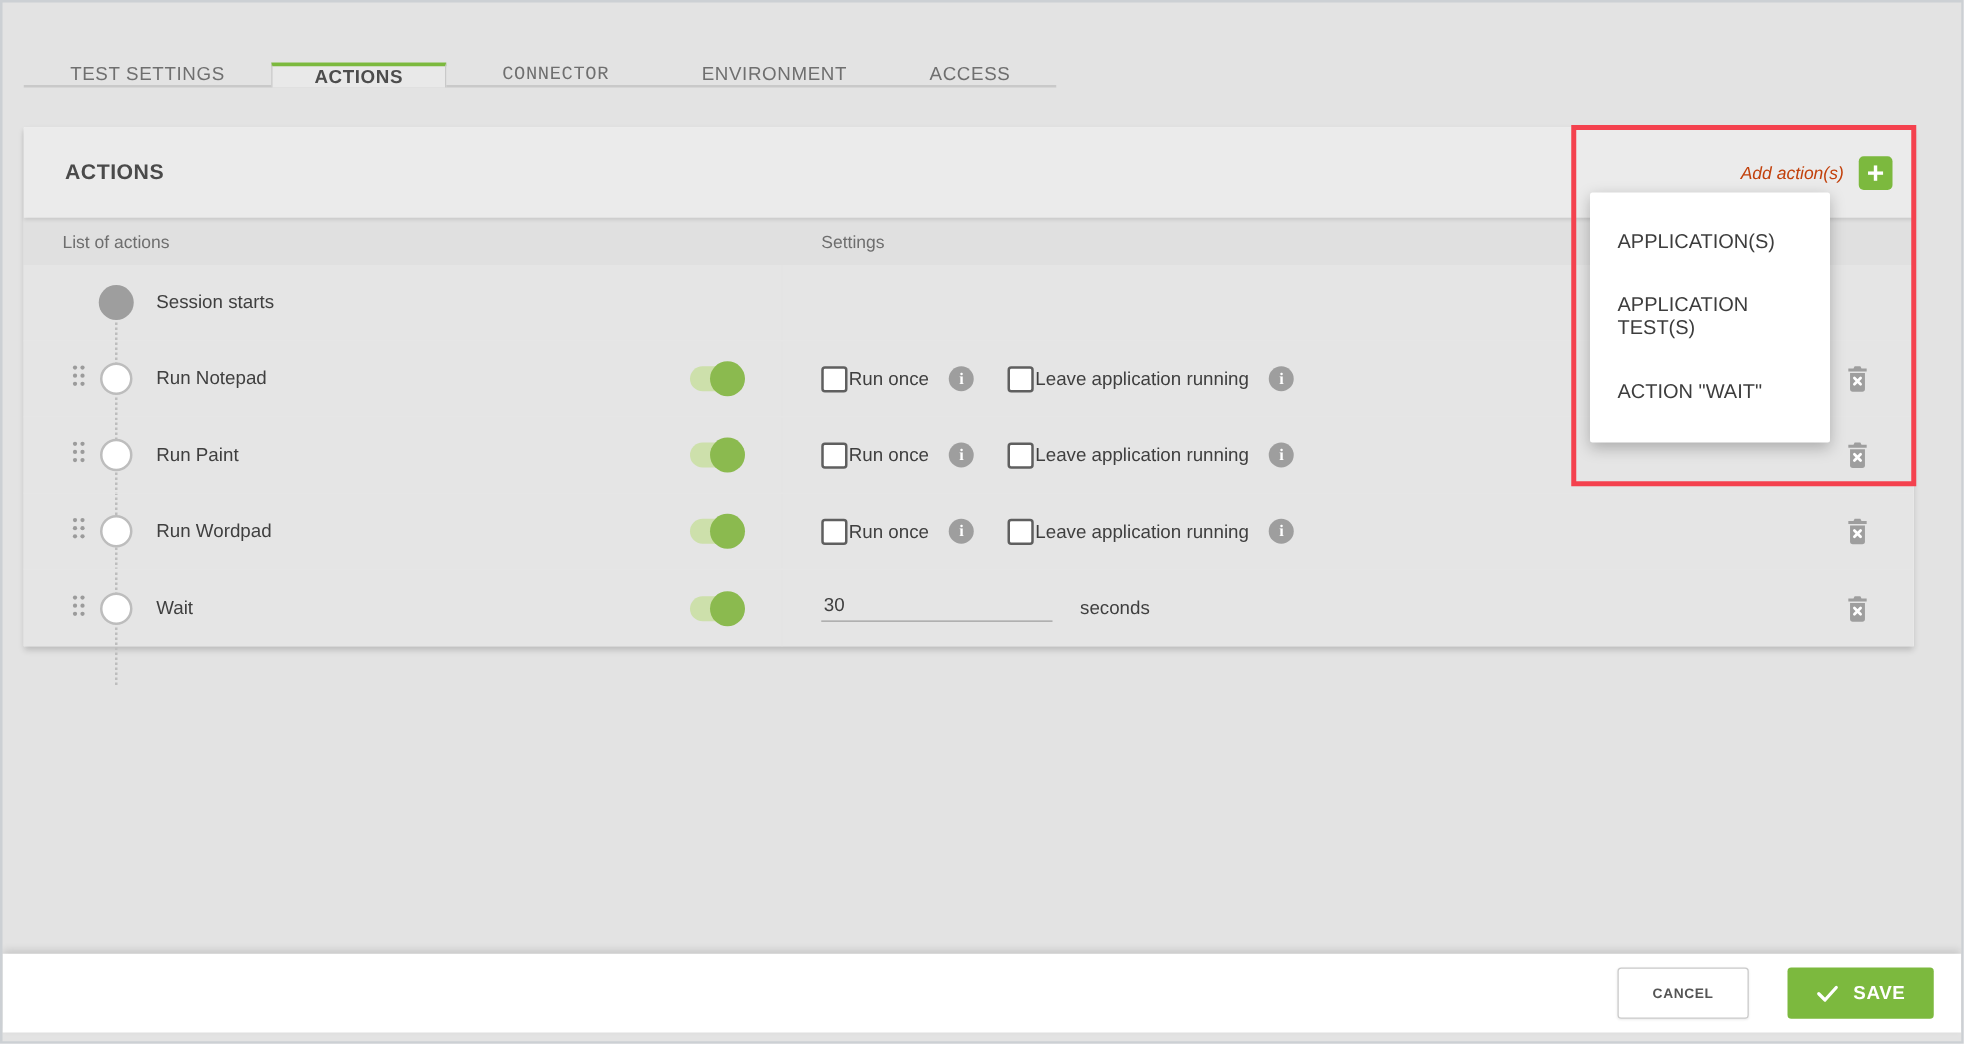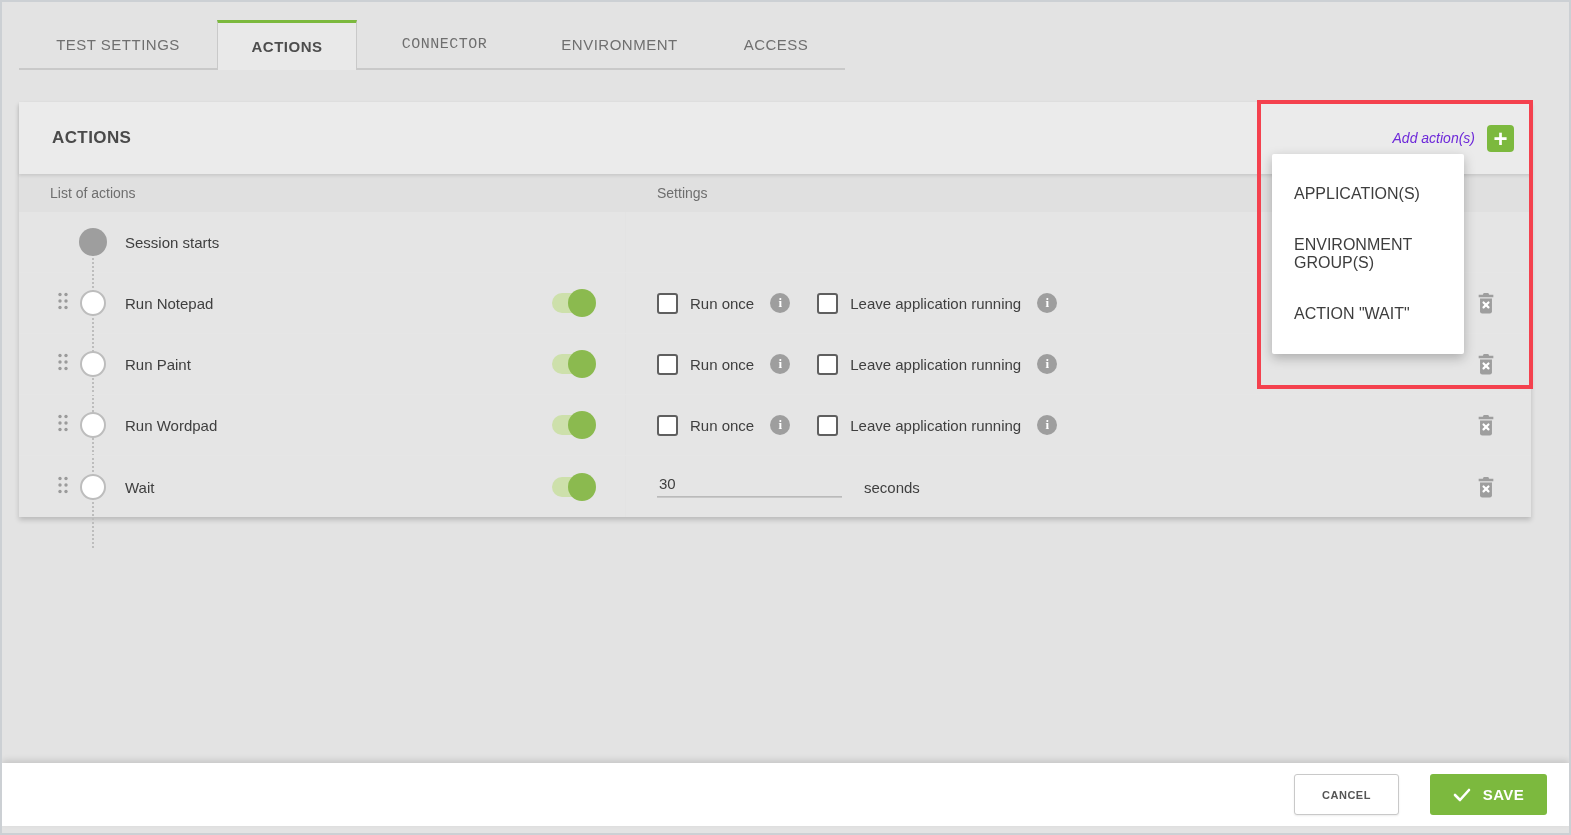--- a/index.html
+++ b/index.html
@@ -4,38 +4,38 @@
 <style>
   * { margin:0; padding:0; box-sizing:border-box; }
   html,body { width:1571px; height:835px; font-family:"Liberation Sans", sans-serif; }
   .screen {
     position:relative; width:1571px; height:835px;
     background:#e3e3e3; border:2px solid #ccd0d4; overflow:hidden;
   }
 
   
   .tabs { position:absolute; left:17px; top:18px; width:826px; height:50px;
-          display:flex; border-bottom:2px solid #c9c9c9; }
+          display:flex; border-bottom:2px solid #c9c9c9;align-items:flex-end; }
   .tab { display:flex; align-items:center; justify-content:center;
          font-size:15px; color:#6f6f6f; letter-spacing:.5px; cursor:pointer; }
   .tab.t0 { width:198px; } .tab.t1 { width:140px; } .tab.t2 { width:175px;font-family:Liberation Mono, monospace; }
   .tab.t3 { width:175px; } .tab.t4 { width:138px; }
   .tab.active { background:#e9e9e9; border:1px solid #c9c9c9; border-bottom:none;
                 border-top:3px solid #7cb93e; margin-bottom:-2px;
                 color:#4d4d4d; font-weight:bold; }
 
   
   .panel { position:absolute; left:17px; top:100px; width:1512px;
            box-shadow:0 3px 5px rgba(0,0,0,.18); background:#fff; }
   .panel-header { height:72px; background:#ebebeb; display:flex; align-items:center;
                   box-shadow:0 2px 3px rgba(0,0,0,.10); position:relative; z-index:2; }
   .panel-title { margin-left:33px; font-size:17px; font-weight:bold;
                  color:#4a4a4a; letter-spacing:.4px; }
   .add-wrap { margin-left:auto; display:flex; align-items:center; margin-right:17px; }
-  .add-label { font-style:italic; font-size:14px; color:#6d28d9; margin-right:12px; }
+  .add-label { font-style:italic; font-size:14px; color:#c2410c; margin-right:12px; }
   .add-btn { width:27px; height:27px; background:#7cb93e; border:none; border-radius:4px;
              color:#fff; font-size:24px; line-height:23px; font-weight:bold; cursor:pointer;
              display:flex; align-items:center; justify-content:center; }
 
   .col-header { height:38px; background:#e0e0e0; position:relative;
                 display:flex; align-items:center; font-size:14px; color:#6e6e6e; }
   .col-list { padding-left:31px; }
   .col-settings { position:absolute; left:638px; }
 
   .rows { position:relative; background:#e5e5e5; }
@@ -56,21 +56,21 @@
 
   .toggle { position:absolute; left:533px; top:50%; transform:translateY(-50%);
             width:38px; height:20px; background:#cde0ab; border-radius:10px; cursor:pointer; }
   .toggle .knob { position:absolute; right:-6px; top:-4px; width:28px; height:28px;
                   border-radius:50%; background:#8bba4f; }
 
   .settings-cell { position:absolute; left:638px; top:0; bottom:0; right:50px;
                    display:flex; align-items:center; }
   .checkbox { width:21px; height:21px; border:2px solid #5f5f5f; border-radius:3px;
               background:#fff; cursor:pointer; flex:none; }
-  .cb-label { font-size:15px; color:#3f3f3f; margin-left:12px;text-align:right; }
+  .cb-label { font-size:15px; color:#3f3f3f; margin-left:1px;text-align:right; }
   .info { width:20px; height:20px; border-radius:50%; background:#9e9e9e; color:#fff;
           font-size:13px; font-weight:bold; font-family:"Liberation Serif", serif;
           display:flex; align-items:center; justify-content:center;
           margin-left:16px; flex:none; cursor:pointer; }
   .gap { width:27px; flex:none; }
 
   .wait-input { position:absolute; left:638px; top:50%; transform:translateY(-60%);
                 width:185px; border:none; border-bottom:1px solid #9e9e9e;
                 font-size:15px; color:#3f3f3f; background:transparent; outline:none;
                 padding:4px 2px; font-family:"Liberation Sans", sans-serif; }
@@ -277,21 +277,21 @@
             <path stroke="#fff" stroke-width="2.4" stroke-linecap="round" d="M9.3 12.4l5.4 5.4M14.7 12.4l-5.4 5.4"></path>
           </svg>
         </span>
       </div>
 
     </div>
   </div>
 
   <div class="menu">
     <div class="menu-item">APPLICATION(S)</div>
-    <div class="menu-item">ENVIRONMENT GROUP(S)</div>
+    <div class="menu-item">APPLICATION TEST(S)</div>
     <div class="menu-item">ACTION "WAIT"</div>
   </div>
 
   <div class="red-box"></div>
 
   <div class="footer">
     <button class="btn-cancel">CANCEL</button>
     <button class="btn-save">
       <svg width="18" height="14" viewBox="0 0 18 14">
           <polyline points="2,7 7,12 16,2" fill="none" stroke="#fff" stroke-width="2.6" stroke-linecap="round" stroke-linejoin="round"></polyline>

